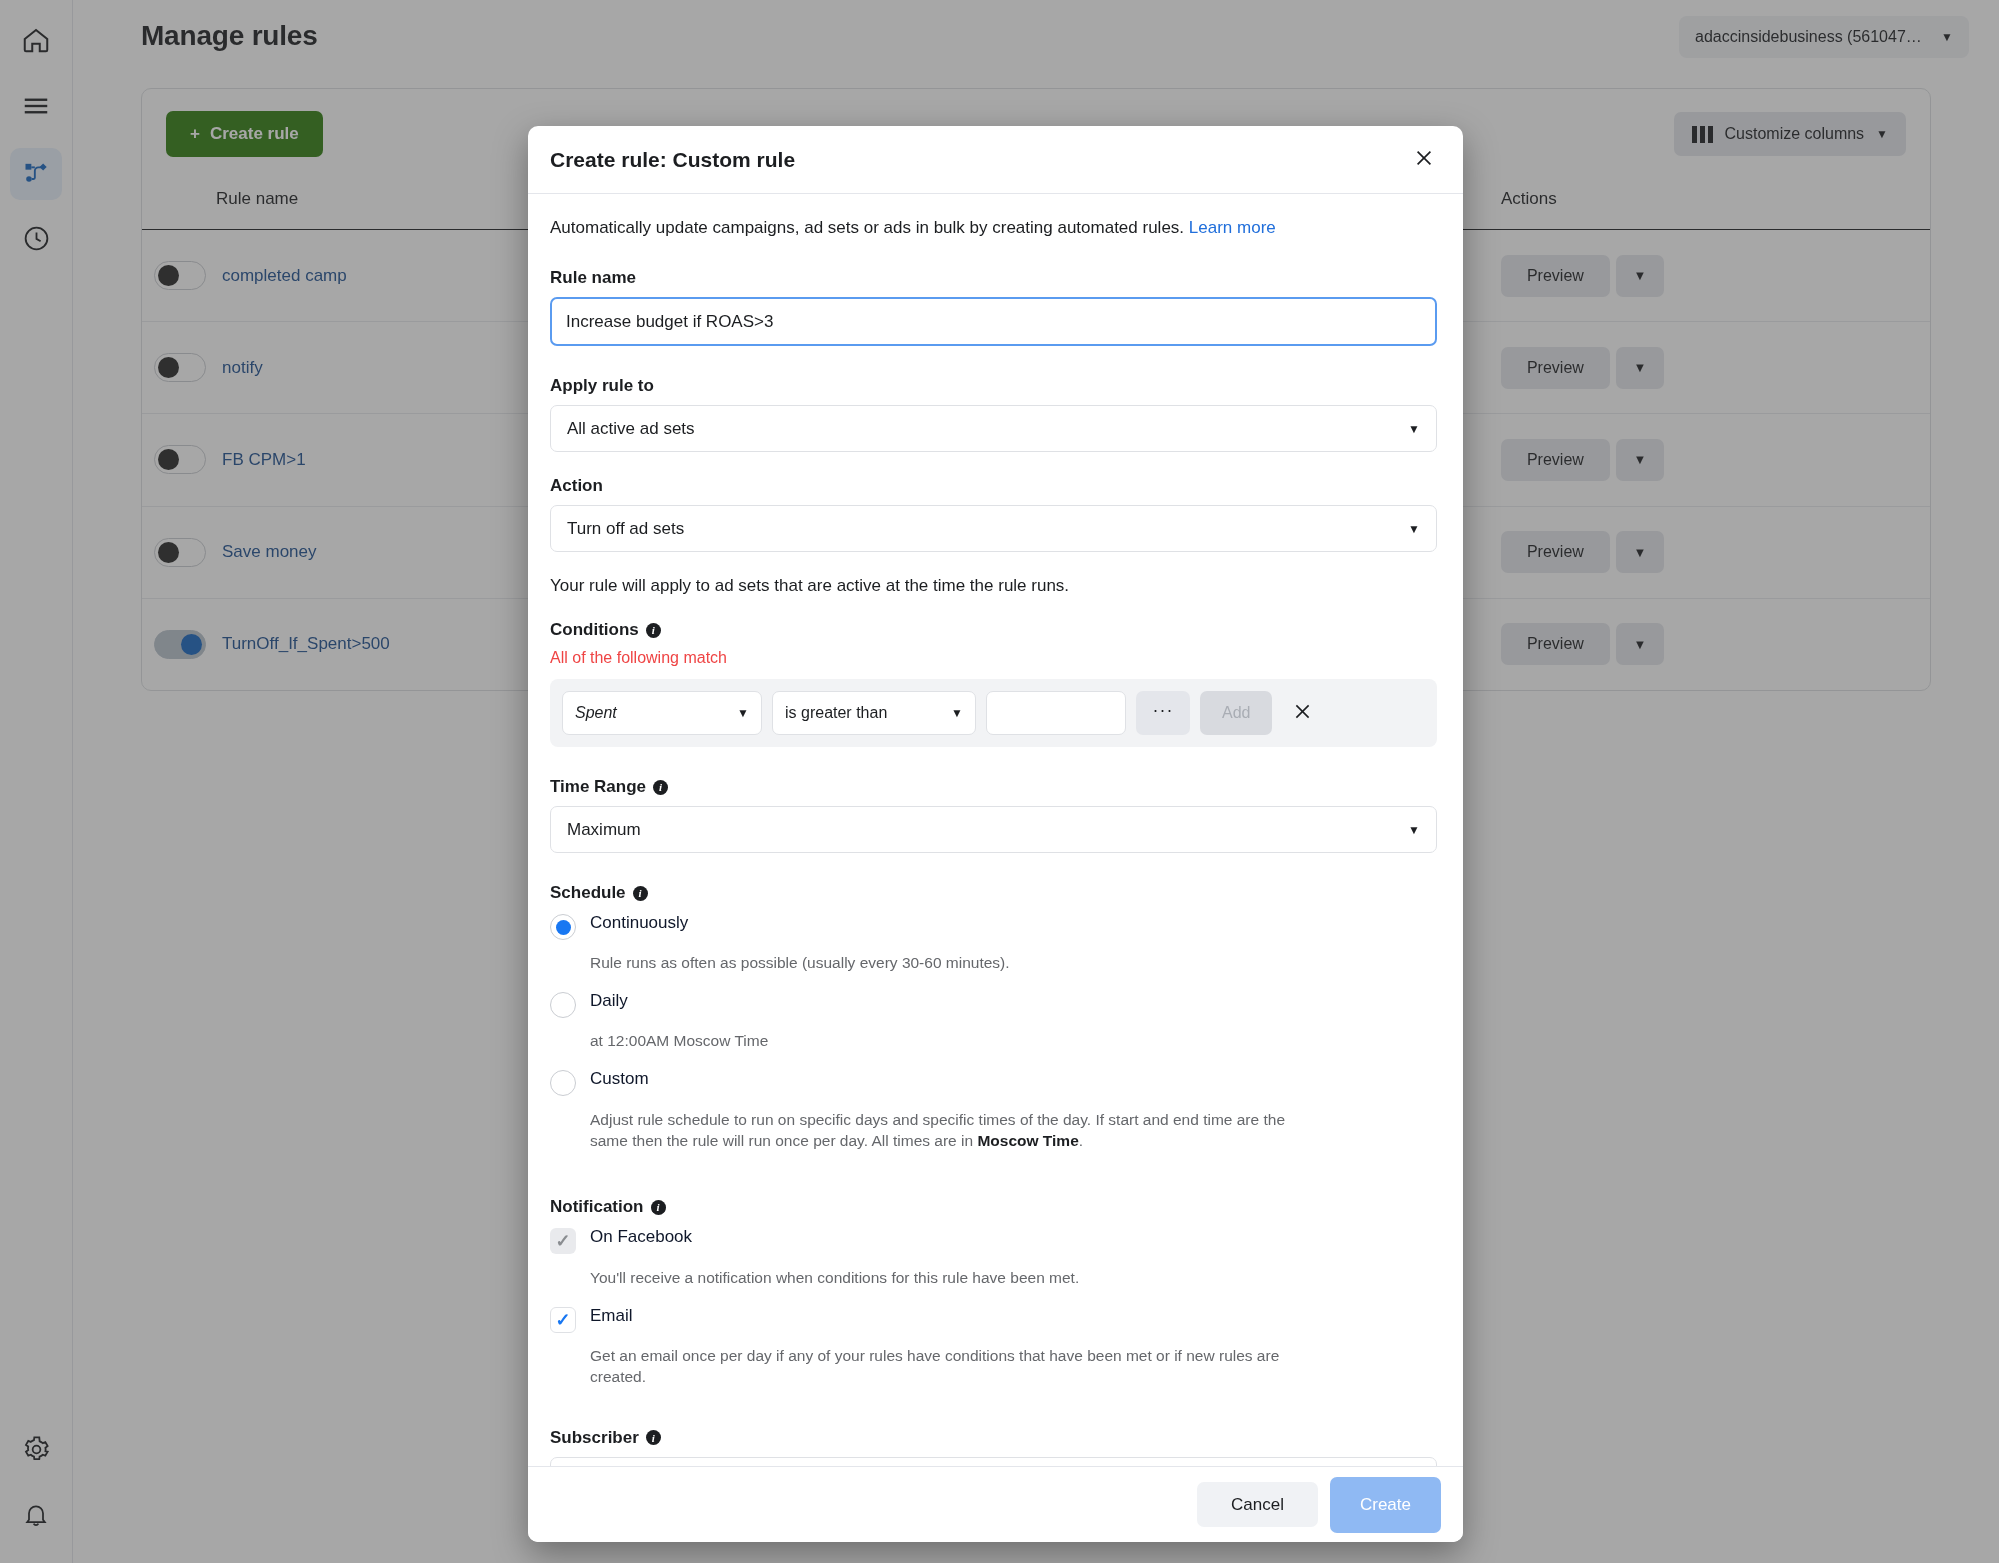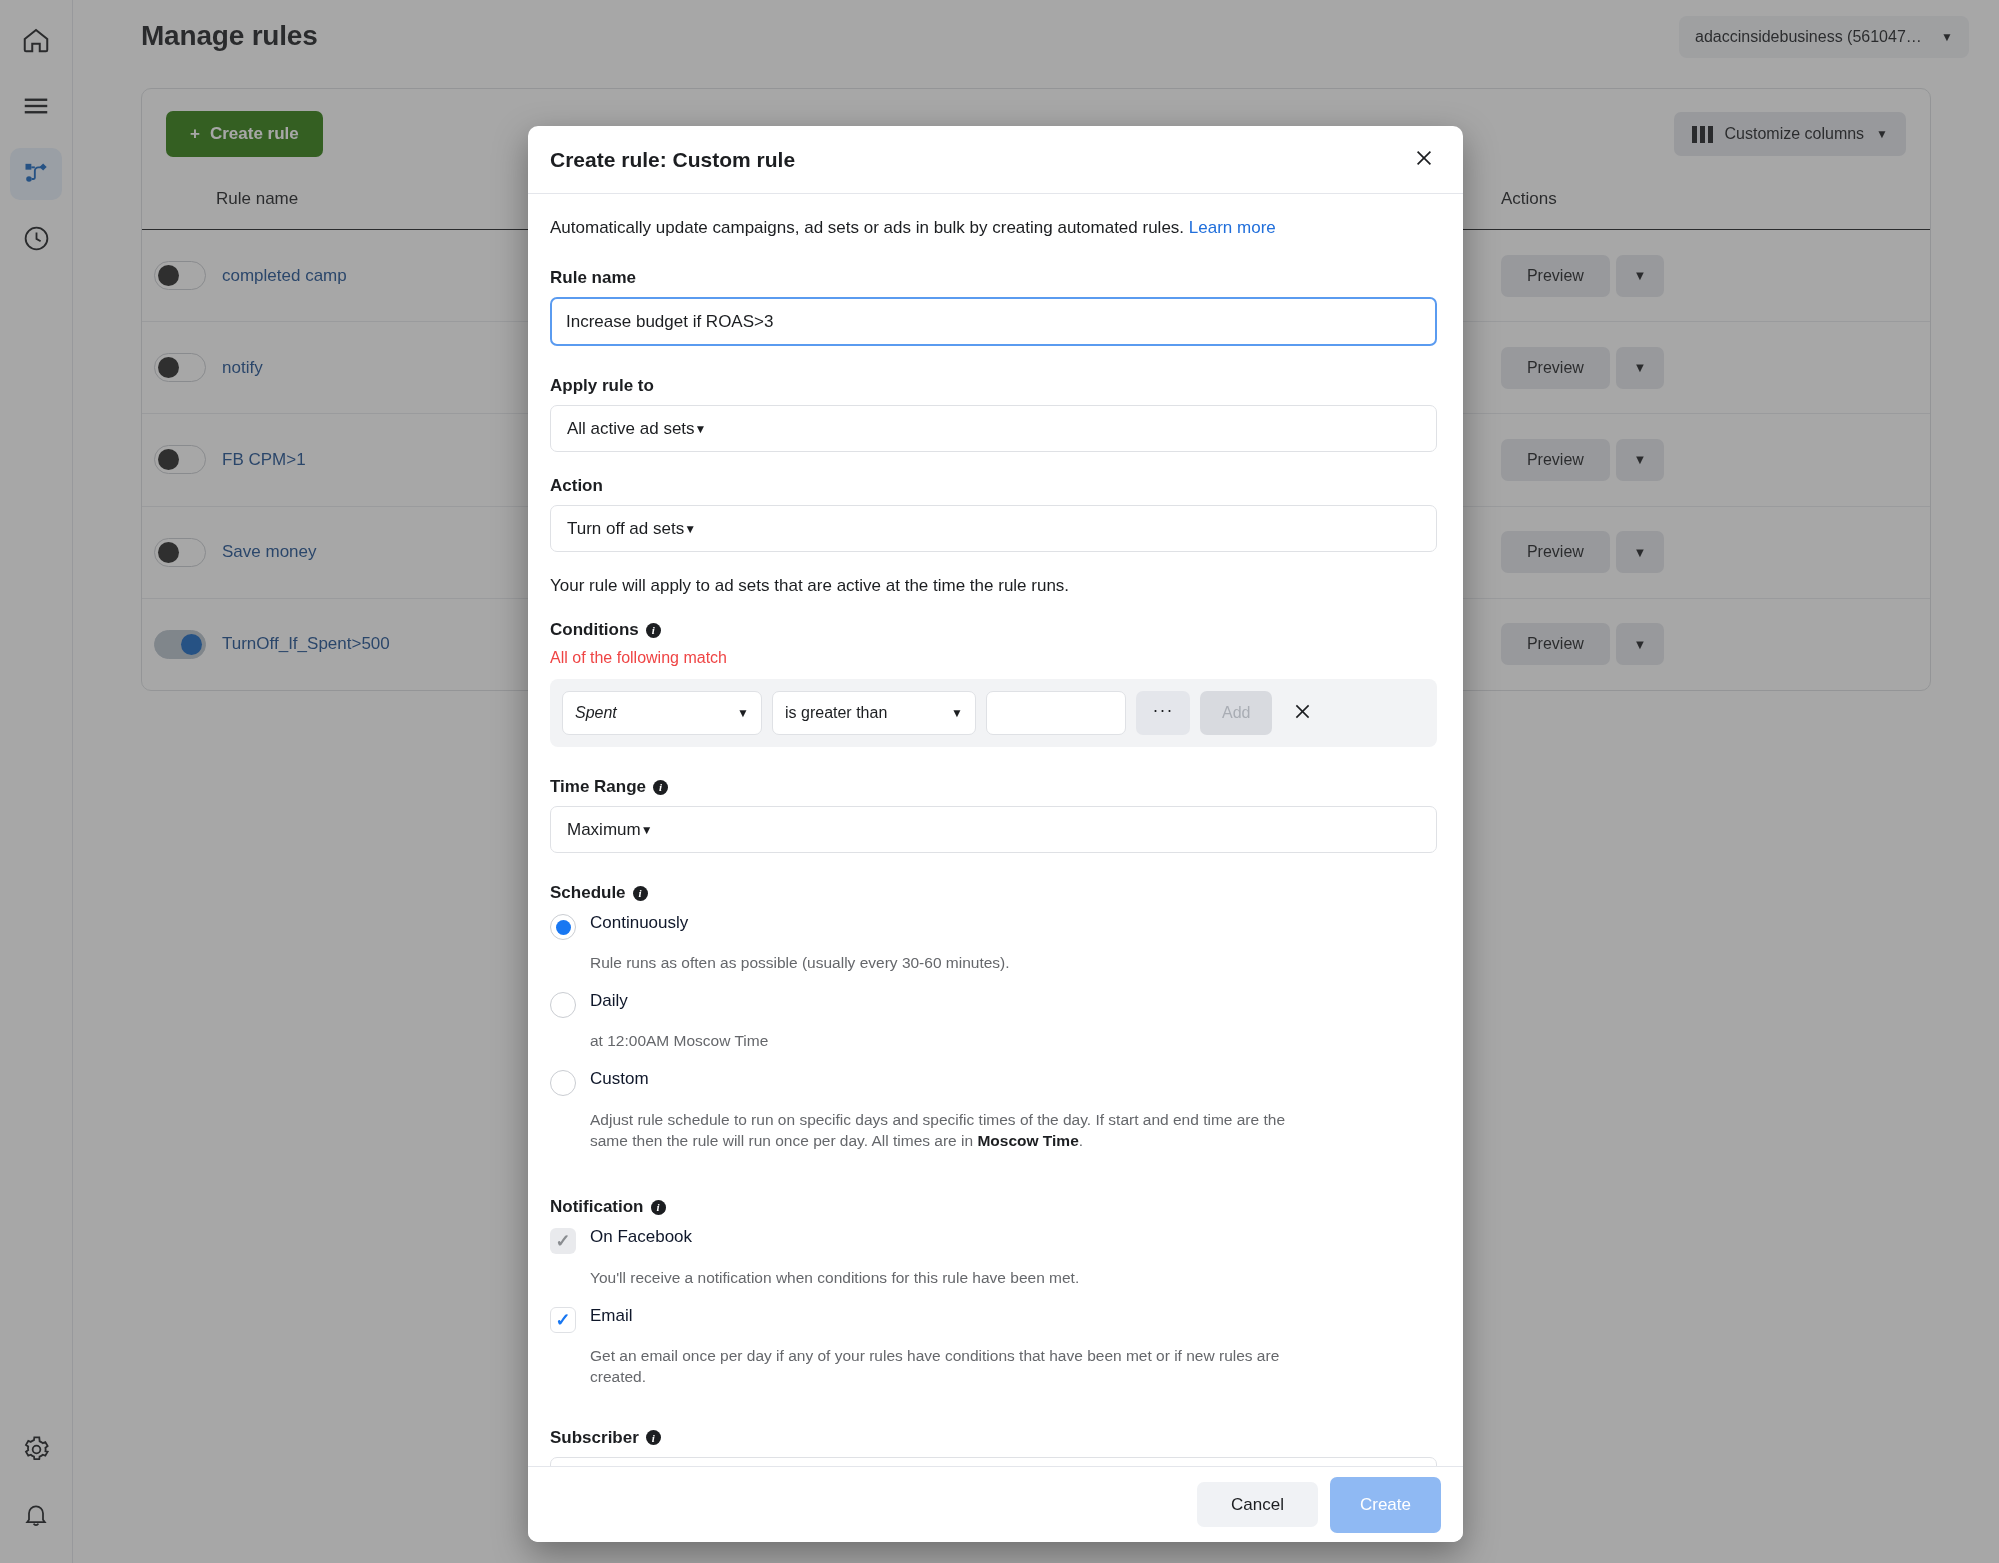--- a/index.html
+++ b/index.html
@@ -145,21 +145,21 @@
     color: #fff; font-size: 11px; font-weight: bold; font-style: italic;
     font-family: "Liberation Serif", serif;
   }
   .txt-input {
     width: 100%; height: 49px; border: 2px solid #5a9bf0; border-radius: 7px;
     padding: 0 14px; font-size: 17px; color: #1c1e21;
     font-family: "Liberation Sans", sans-serif; outline: none; background: #fff;
   }
   .sel {
     width: 100%; height: 47px; border: 1px solid #dfe1e5; border-radius: 7px;
-    background: #fff; display: flex; align-items: center; justify-content: flex-start;
+    background: #fff; display: flex; align-items: center; justify-content: space-between;
     padding: 0 16px; font-size: 17px; color: #1c1e21; cursor: pointer;
   }
   .caret { font-size: 12px; color: #1c1e21; }
   .gap-24 { height: 24px; }
   .gap-30 { height: 30px; }
   .helper { font-size: 17px; color: #1c1e21; }
   .sub-note { font-size: 16px; color: #ef4444; margin-bottom: 12px; }
 
   .cond-row {
     background: #f2f3f5; border-radius: 8px; padding: 12px 12px;

